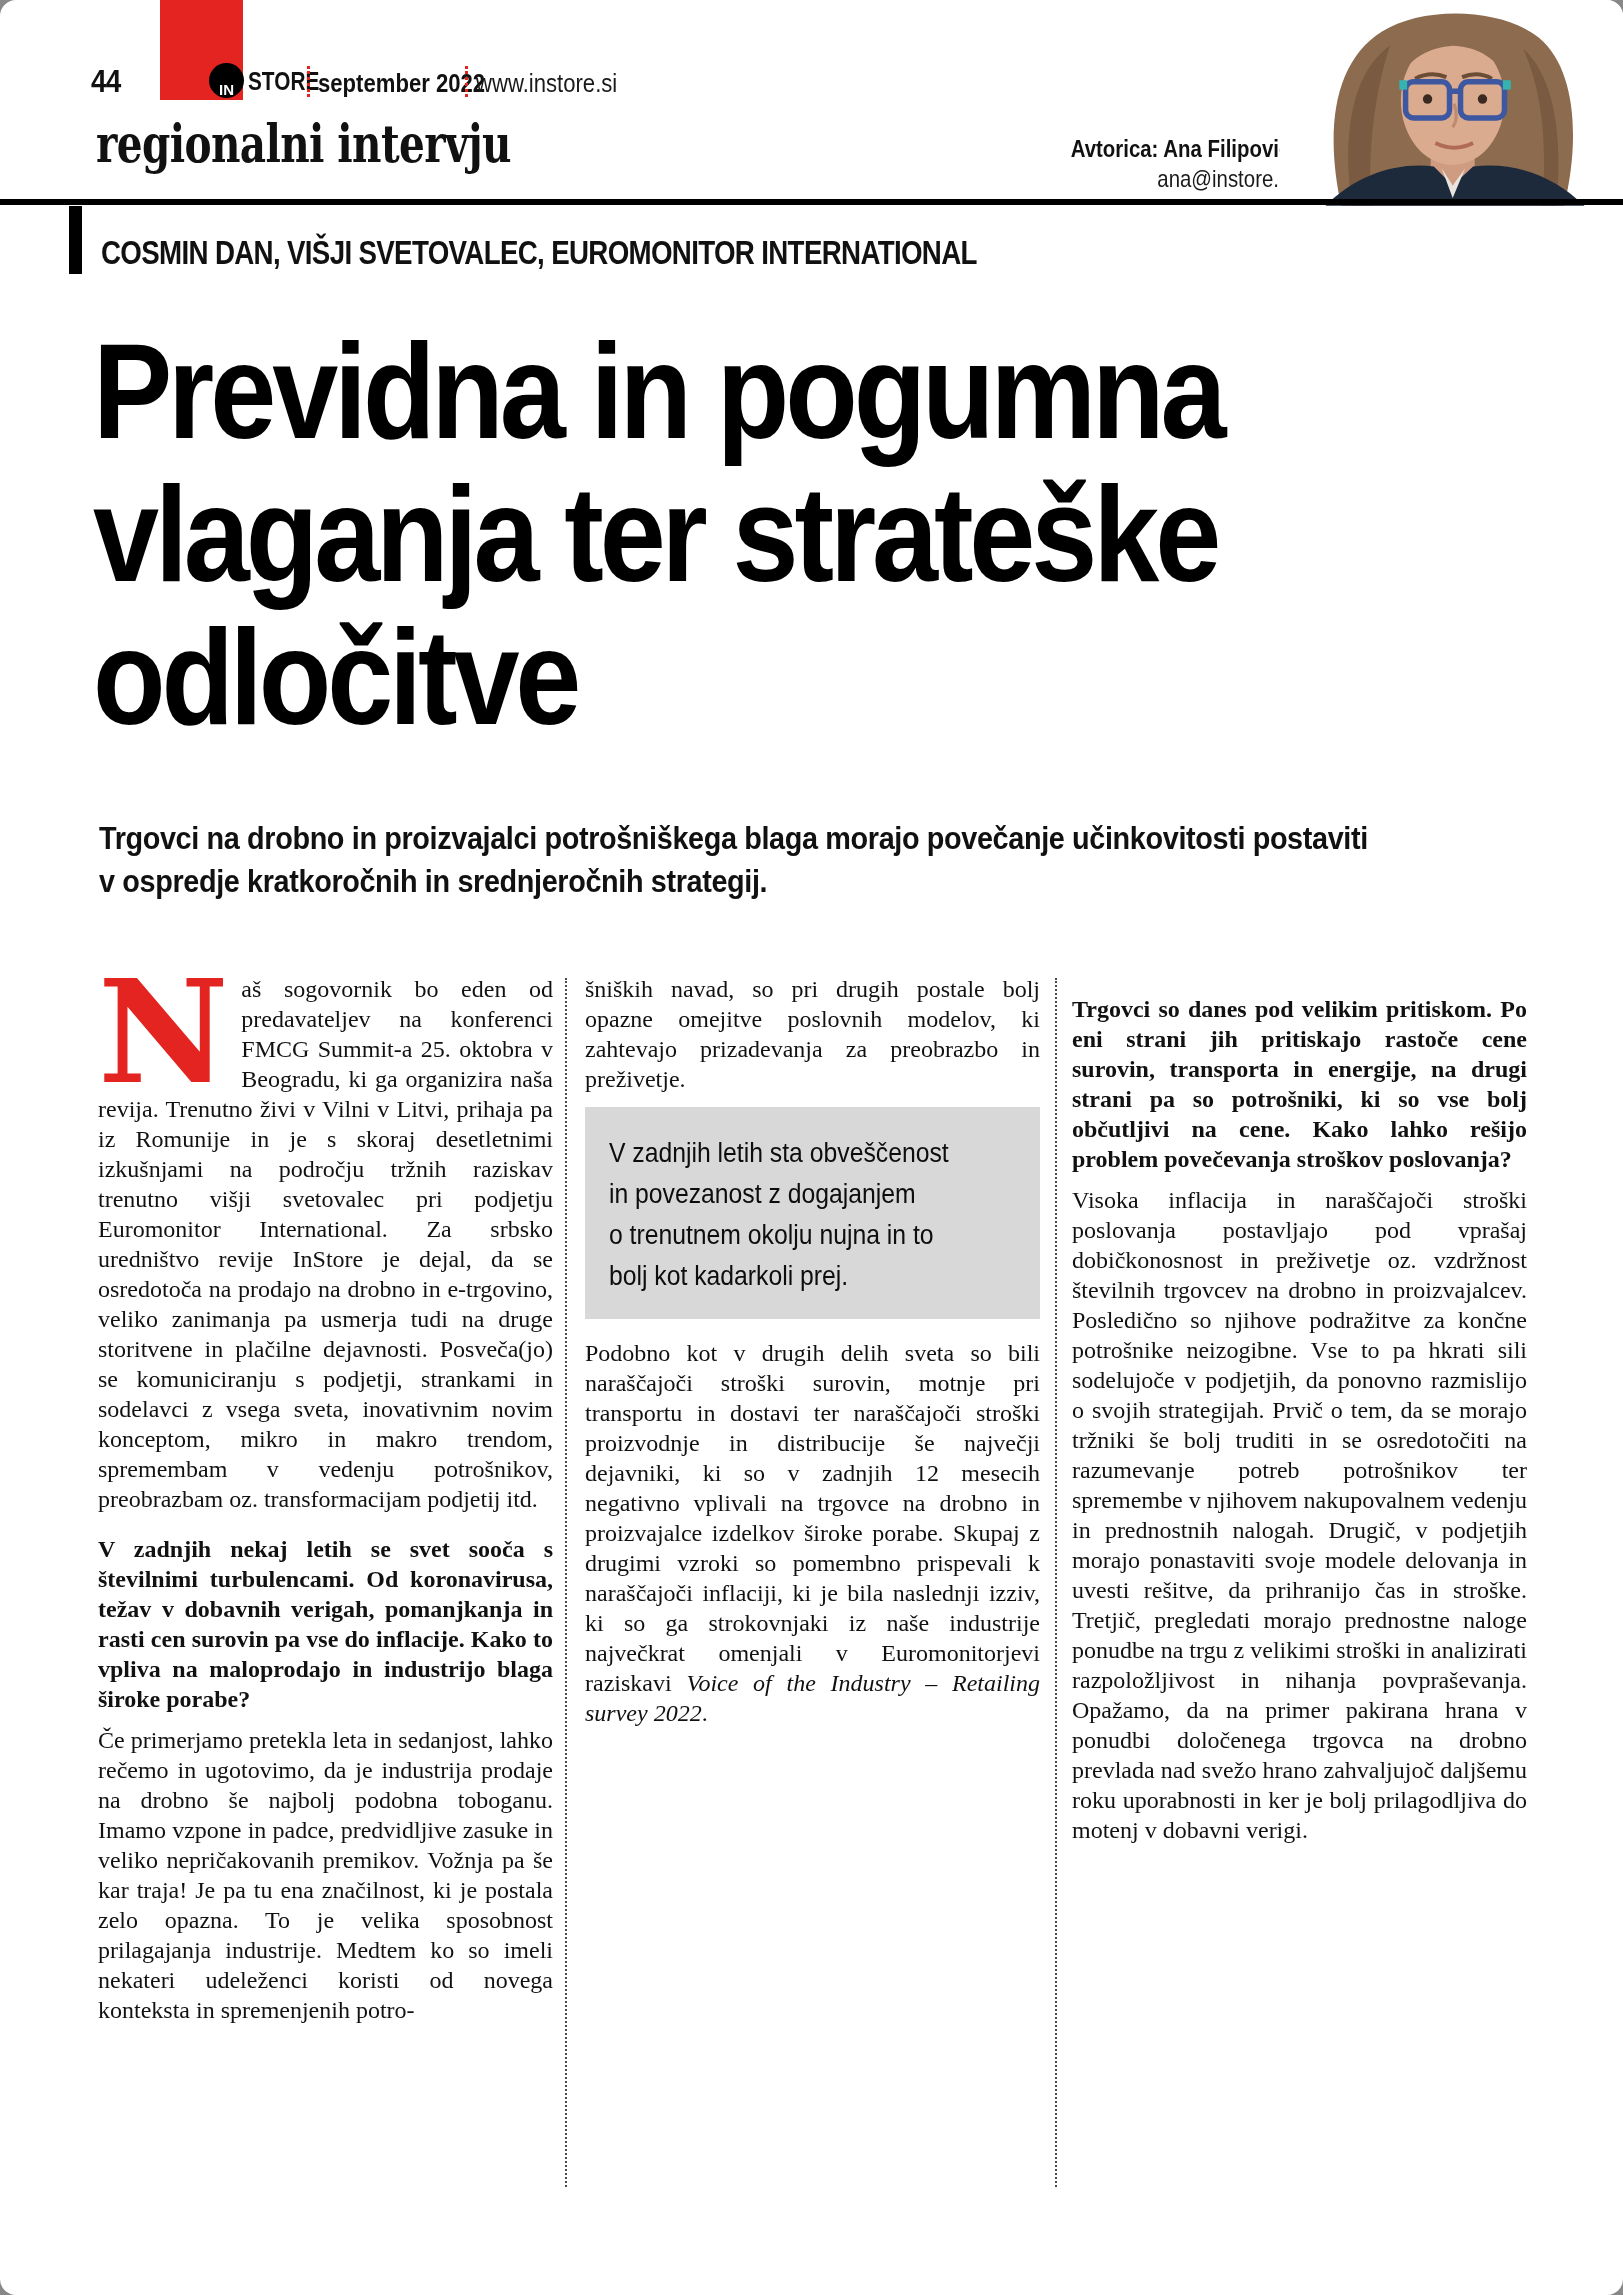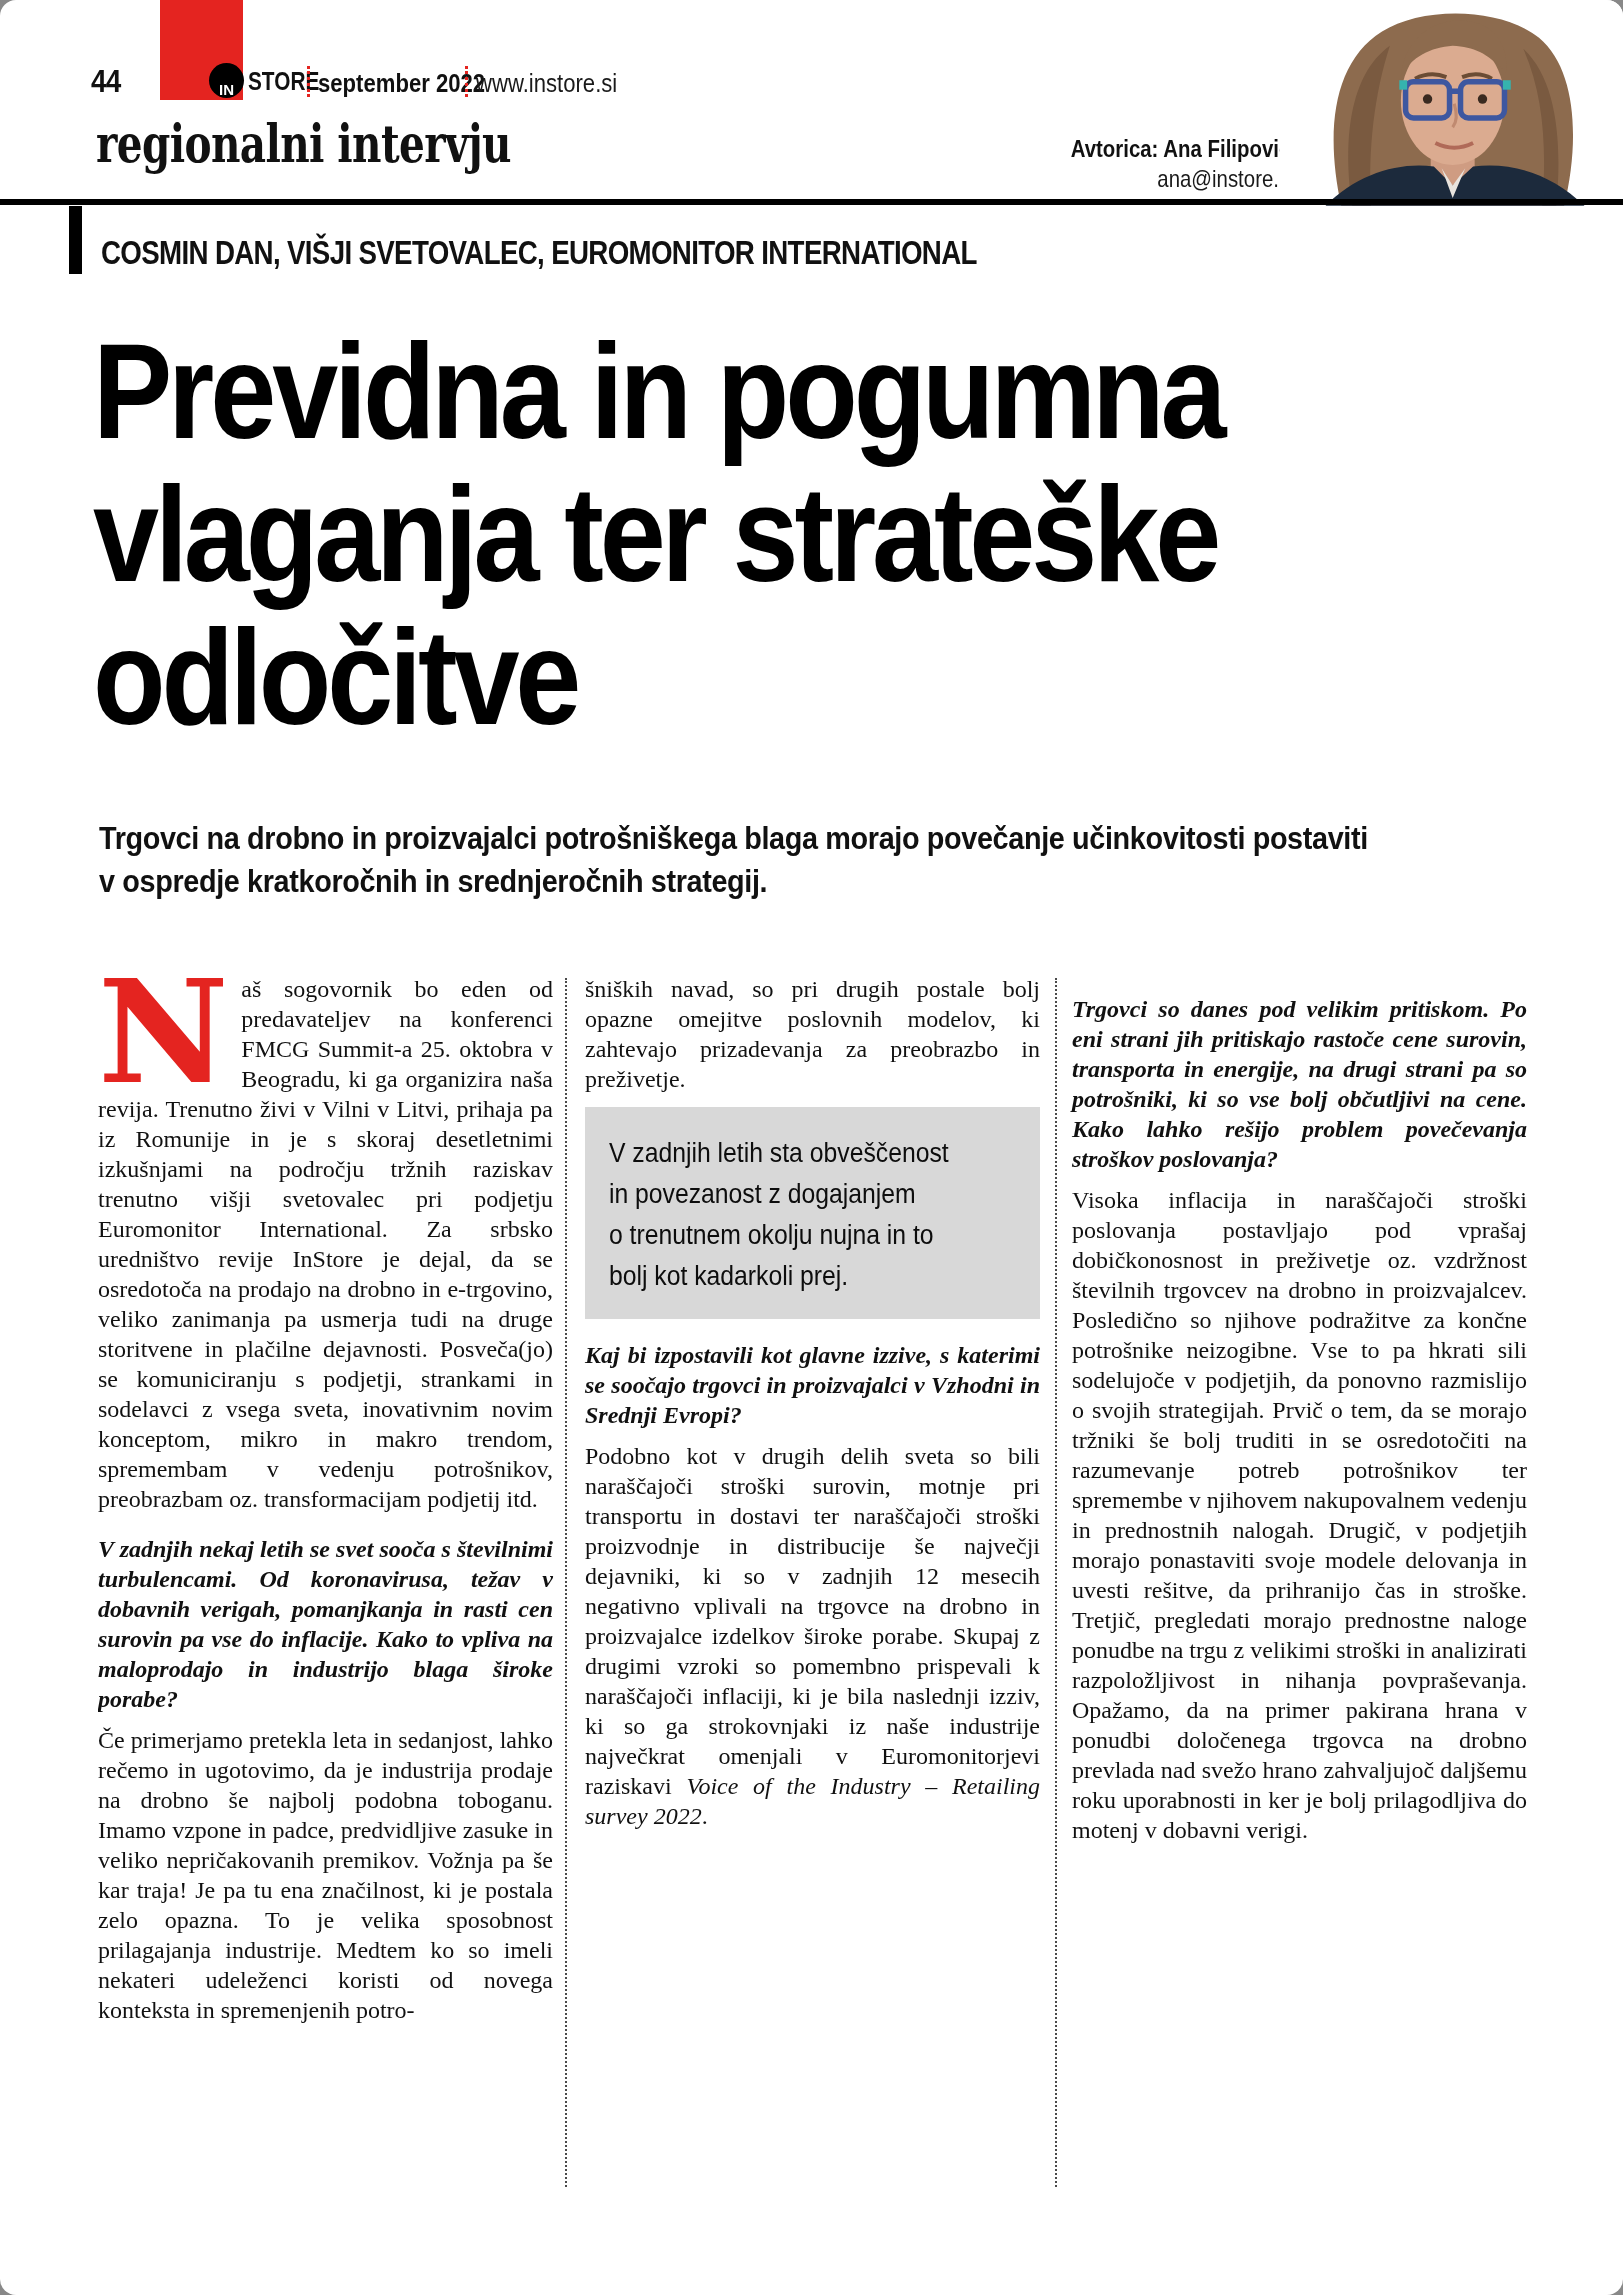--- a/index.html
+++ b/index.html
@@ -45,21 +45,21 @@
     transform:scaleX(.88); transform-origin:left top; color:#000; }
   .standfirst { position:absolute; left:99px; top:817px; font-family:"Liberation Sans",sans-serif;
     font-weight:bold; font-size:32px; line-height:43px; letter-spacing:-0.4px; white-space:pre-line;
     transform:scaleX(.9); transform-origin:left top; }
 
   
   .columns { position:absolute; left:98px; top:974px; width:1431px; height:1229px;
     display:flex; gap:32px; overflow:hidden; }
   .col { width:455px; }
   .col p { font-size:24px; line-height:30px; text-align:justify; margin:0 0 11px 0; }
-  .col p.question { font-weight:bold; margin:20.4px 0 11px 0;font-style:italic; }
+  .col p.question { font-weight:bold; margin:20.4px 0 11px 0; }
   .dropcap { float:left; color:#e42420; font-family:"DejaVu Serif",serif; font-weight:bold;
     font-size:143px; line-height:110px; padding-right:12.6px; padding-top:3.1px; }
   .pullquote { background:#d8d8d8; margin:12.6px 0 19px 0; padding:25px 4.7px 23.6px 4.7px; }
   .pullquote .pq-text { display:inline-block; font-family:"Liberation Sans",sans-serif; font-size:27.5px;
     line-height:41px; white-space:pre-line; transform:scaleX(.9); transform-origin:center top; color:#0d0d0d; }
   .col .em { font-style:italic; }
 
   .col-sep { position:absolute; top:978px; height:1209px; width:0; border-left:2.4px dotted #4a4a4a; }
 </style>
 </head>
@@ -136,21 +136,20 @@
       <p>Če primerjamo pretekla leta in sedanjost, lahko rečemo in ugotovimo, da je industrija prodaje na drobno še najbolj podobna toboganu. Imamo vzpone in padce, predvidljive zasuke in veliko nepričakovanih premikov. Vožnja pa še kar traja! Je pa tu ena značilnost, ki je postala zelo opazna. To je velika sposobnost prilagajanja industrije. Medtem ko so imeli nekateri udeleženci koristi od novega konteksta in spremenjenih potro-</p>
     </div>
     <div class="col">
       <p>šniških navad, so pri drugih postale bolj opazne omejitve poslovnih modelov, ki zahtevajo prizadevanja za preobrazbo in preživetje.</p>
       <div class="pullquote">
         <div class="pq-text">V zadnjih letih sta obveščenost
 in povezanost z dogajanjem
 o trenutnem okolju nujna in to
 bolj kot kadarkoli prej.</div>
       </div>
-      <p class="question">Kaj bi izpostavili kot glavne izzive, s katerimi se soočajo trgovci in proizvajalci v Vzhodni in Srednji Evropi?</p>
       <p><span>Podobno kot v drugih delih sveta so bili naraščajoči stroški surovin, motnje pri transportu in dostavi ter naraščajoči stroški proizvodnje in distribucije še največji dejavniki, ki so v zadnjih 12 mesecih negativno vplivali na trgovce na drobno in proizvajalce izdelkov široke porabe. Skupaj z drugimi vzroki so pomembno prispevali k naraščajoči inflaciji, ki je bila naslednji izziv, ki so ga strokovnjaki iz naše industrije največkrat omenjali v Euromonitorjevi raziskavi </span><span class="em">Voice of the Industry – Retailing survey 2022</span><span>.</span></p>
     </div>
     <div class="col">
       <p class="question">Trgovci so danes pod velikim pritiskom. Po eni strani jih pritiskajo rastoče cene surovin, transporta in energije, na drugi strani pa so potrošniki, ki so vse bolj občutljivi na cene. Kako lahko rešijo problem povečevanja stroškov poslovanja?</p>
       <p>Visoka inflacija in naraščajoči stroški poslovanja postavljajo pod vprašaj dobičkonosnost in preživetje oz. vzdržnost številnih trgovcev na drobno in proizvajalcev. Posledično so njihove podražitve za končne potrošnike neizogibne. Vse to pa hkrati sili sodelujoče v podjetjih, da ponovno razmislijo o svojih strategijah. Prvič o tem, da se morajo tržniki še bolj truditi in se osredotočiti na razumevanje potreb potrošnikov ter spremembe v njihovem nakupovalnem vedenju in prednostnih nalogah. Drugič, v podjetjih morajo ponastaviti svoje modele delovanja in uvesti rešitve, da prihranijo čas in stroške. Tretjič, pregledati morajo prednostne naloge ponudbe na trgu z velikimi stroški in analizirati razpoložljivost in nihanja povpraševanja. Opažamo, da na primer pakirana hrana v ponudbi določenega trgovca na drobno prevlada nad svežo hrano zahvaljujoč daljšemu roku uporabnosti in ker je bolj prilagodljiva do motenj v dobavni verigi.</p>
     </div>
   </div>
 
   <div class="col-sep" style="left:565px;"></div>
   <div class="col-sep" style="left:1055px;"></div>

